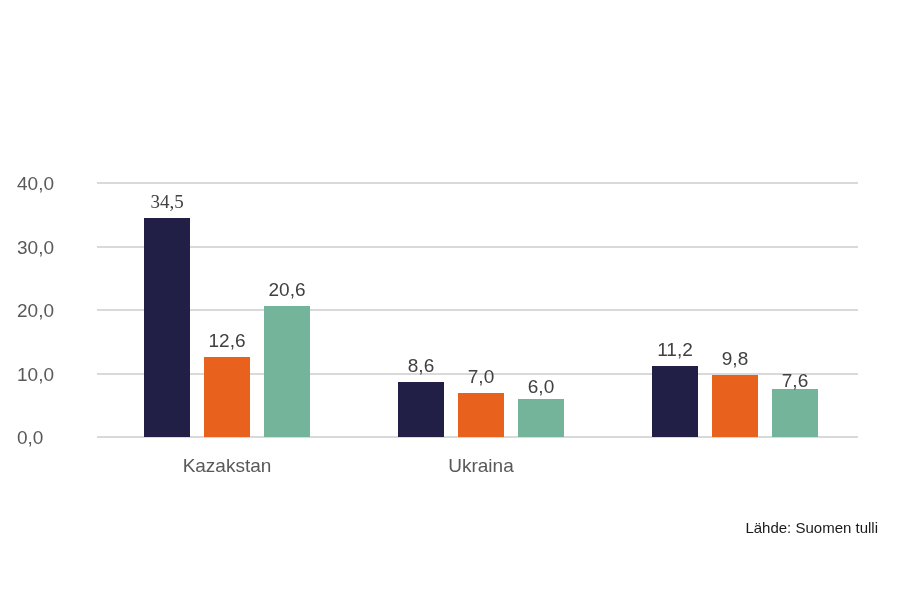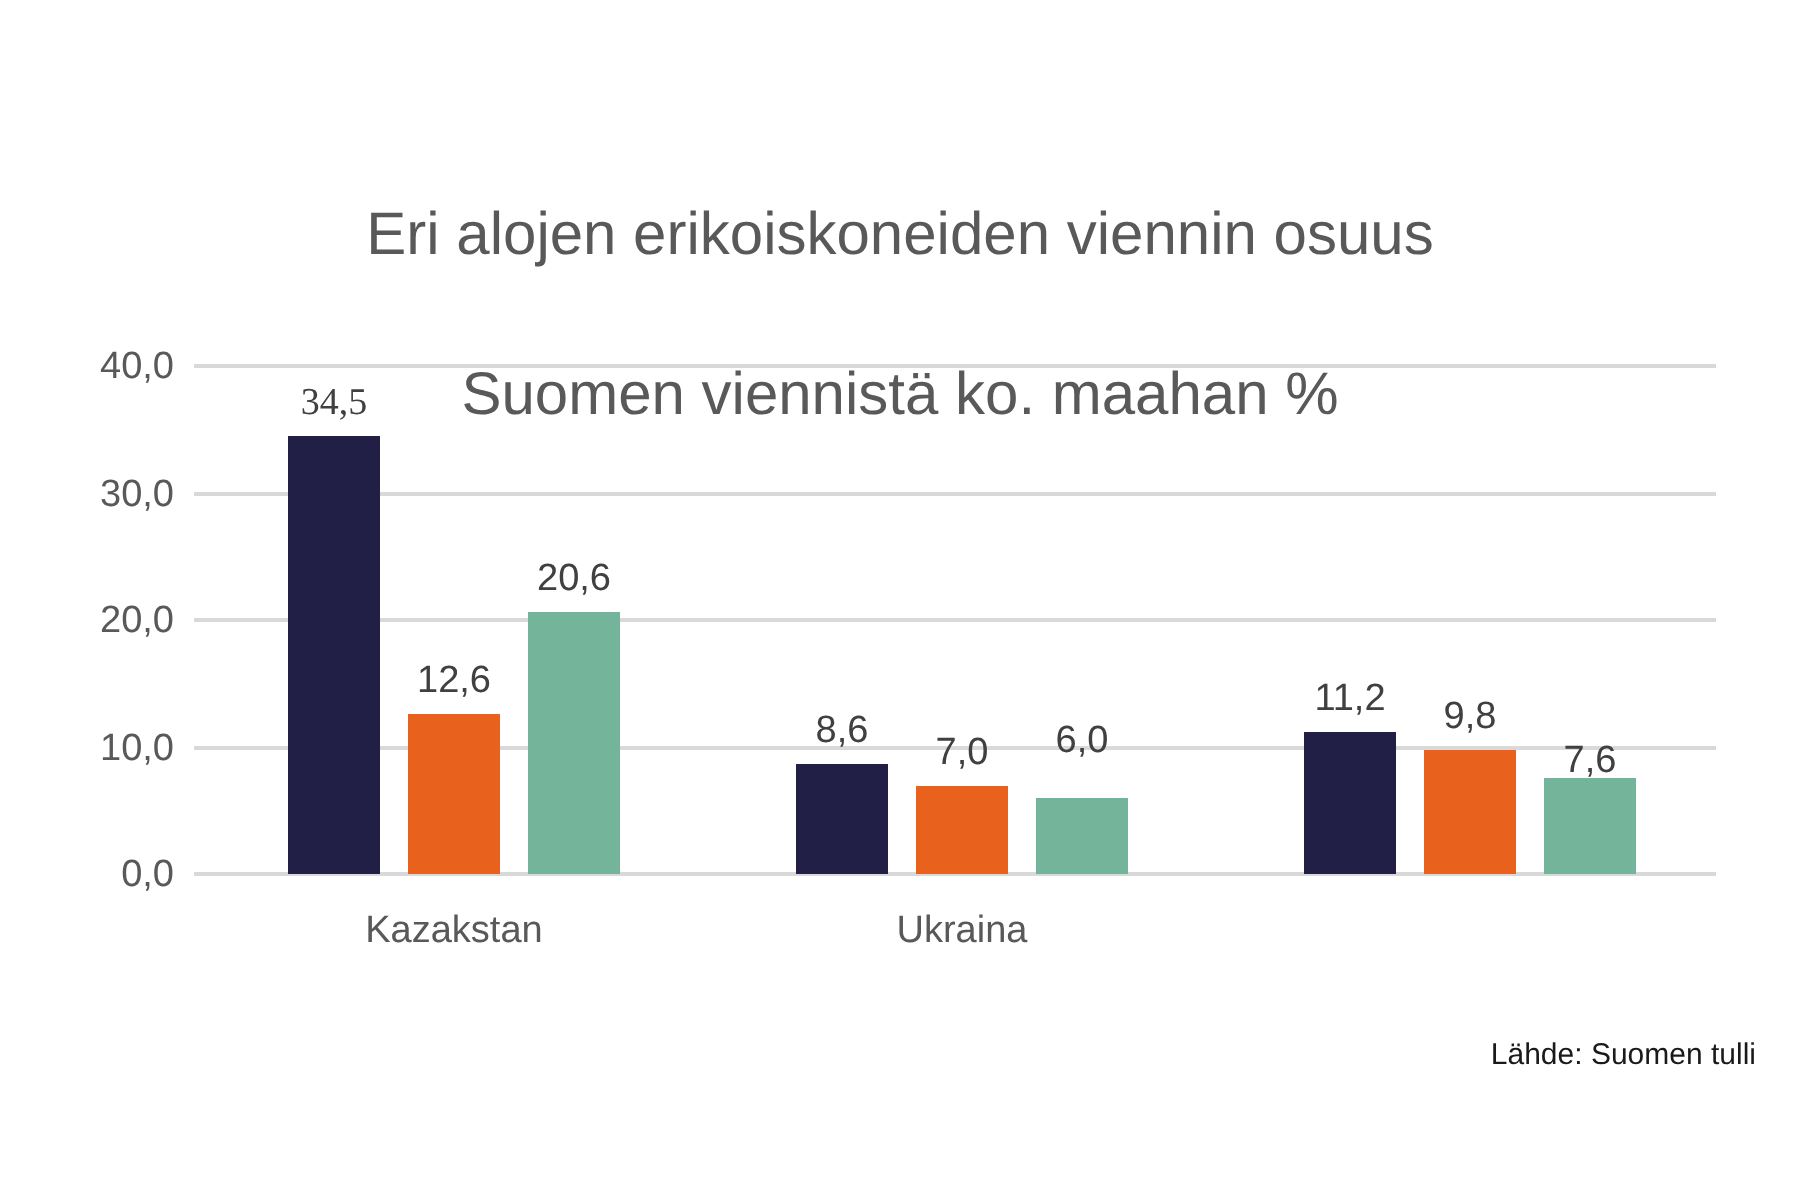--- a/index.html
+++ b/index.html
@@ -51,21 +51,21 @@
     left: 0;
     width: 761px;
     height: 2px;
     background: #d9d9d9;
   }
 
   .y-tick-label {
     position: absolute;
     right: 0;
     width: 70px;
-    text-align: right;
+    text-align: left;
     color: #595959;
     font-size: 19px;
     line-height: 19px;
   }
   .y-axis-labels {
     position: absolute;
     left: 9px;
     top: 183px;
     width: 78px;
     height: 254px;
@@ -132,24 +132,20 @@
     color: #1a1a1a;
     font-size: 15px;
     line-height: 18px;
   }
 </style>
 </head>
 <body>
 
 <div id="chart-root">
 
-  <div class="chart-title">
-    <span>Eri alojen erikoiskoneiden viennin osuus</span><br>
-    <span>Suomen viennistä ko. maahan %</span>
-  </div>
 
   <div class="y-axis-labels">
       <div class="y-tick-label" style="top: 245px;">0,0</div>
       <div class="y-tick-label" style="top: 181.5px;">10,0</div>
       <div class="y-tick-label" style="top: 118px;">20,0</div>
       <div class="y-tick-label" style="top: 54.5px;">30,0</div>
       <div class="y-tick-label" style="top: -9px;">40,0</div>
     </div>
 
   <div class="plot-area">
@@ -162,21 +158,21 @@
       <div class="bar-value" style="left: 35px; width: 70px; top: 8.925px; font-family: Liberation Serif, serif;">34,5</div>
       <div class="bar" style="left: 107px; width: 46px; height: 80.01px; background: rgb(232, 97, 29);"></div>
       <div class="bar-value" style="left: 95px; width: 70px; top: 147.99px;">12,6</div>
       <div class="bar" style="left: 167px; width: 46px; height: 130.81px; background: rgb(116, 180, 155);"></div>
       <div class="bar-value" style="left: 155px; width: 70px; top: 97.19px;">20,6</div>
       <div class="bar" style="left: 301px; width: 46px; height: 54.61px; background: rgb(34, 31, 71);"></div>
       <div class="bar-value" style="left: 289px; width: 70px; top: 173.39px;">8,6</div>
       <div class="bar" style="left: 361px; width: 46px; height: 44.45px; background: rgb(232, 97, 29);"></div>
       <div class="bar-value" style="left: 349px; width: 70px; top: 183.55px; text-align: center;">7,0</div>
       <div class="bar" style="left: 421px; width: 46px; height: 38.1px; background: rgb(116, 180, 155);"></div>
-      <div class="bar-value" style="left: 409px; width: 70px; top: 178px;">6,0</div>
+      <div class="bar-value" style="left: 409px; width: 70px; top: 194px;">6,0</div>
       <div class="bar" style="left: 555px; width: 46px; height: 71.12px; background: rgb(34, 31, 71);"></div>
       <div class="bar-value" style="left: 543px; width: 70px; top: 156.88px;">11,2</div>
       <div class="bar" style="left: 615px; width: 46px; height: 62.23px; background: rgb(232, 97, 29);"></div>
       <div class="bar-value" style="left: 603px; width: 70px; top: 165.77px;">9,8</div>
       <div class="bar" style="left: 675px; width: 46px; height: 48.26px; background: rgb(116, 180, 155);"></div>
       <div class="bar-value" style="left: 663px; width: 70px; top: 188px;">7,6</div>
     </div>
 
 
   <div class="source-note">Lähde: Suomen tulli</div>

